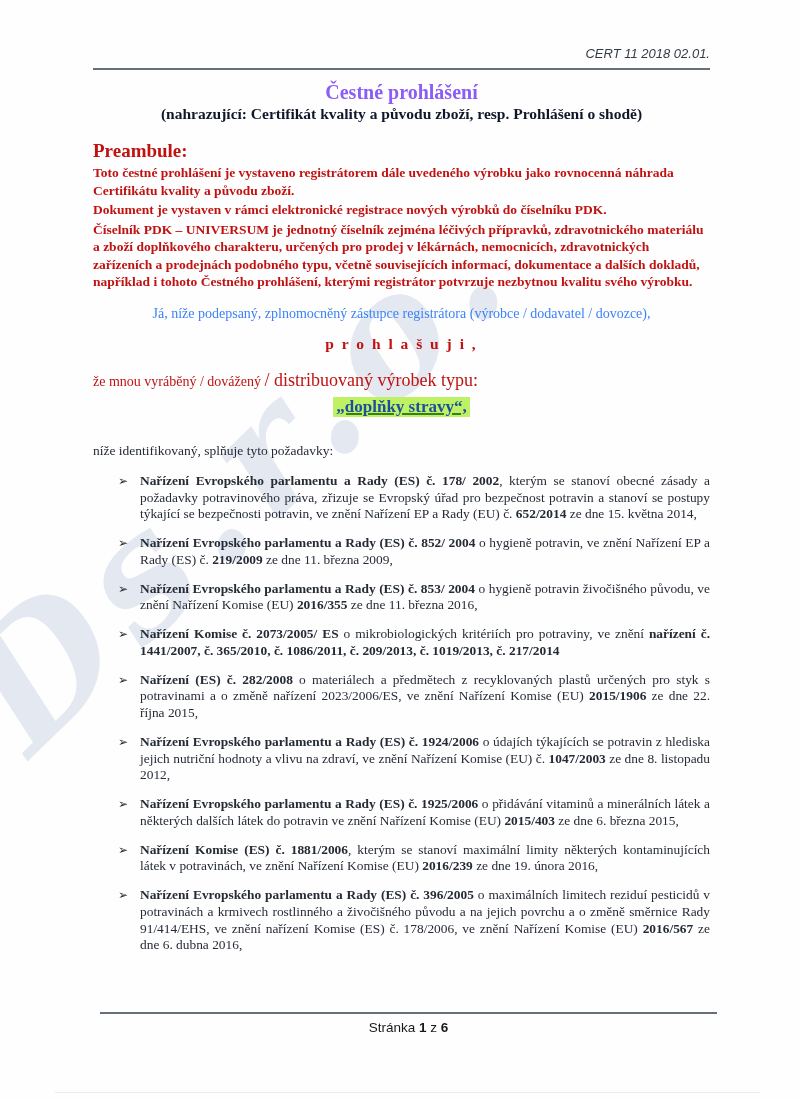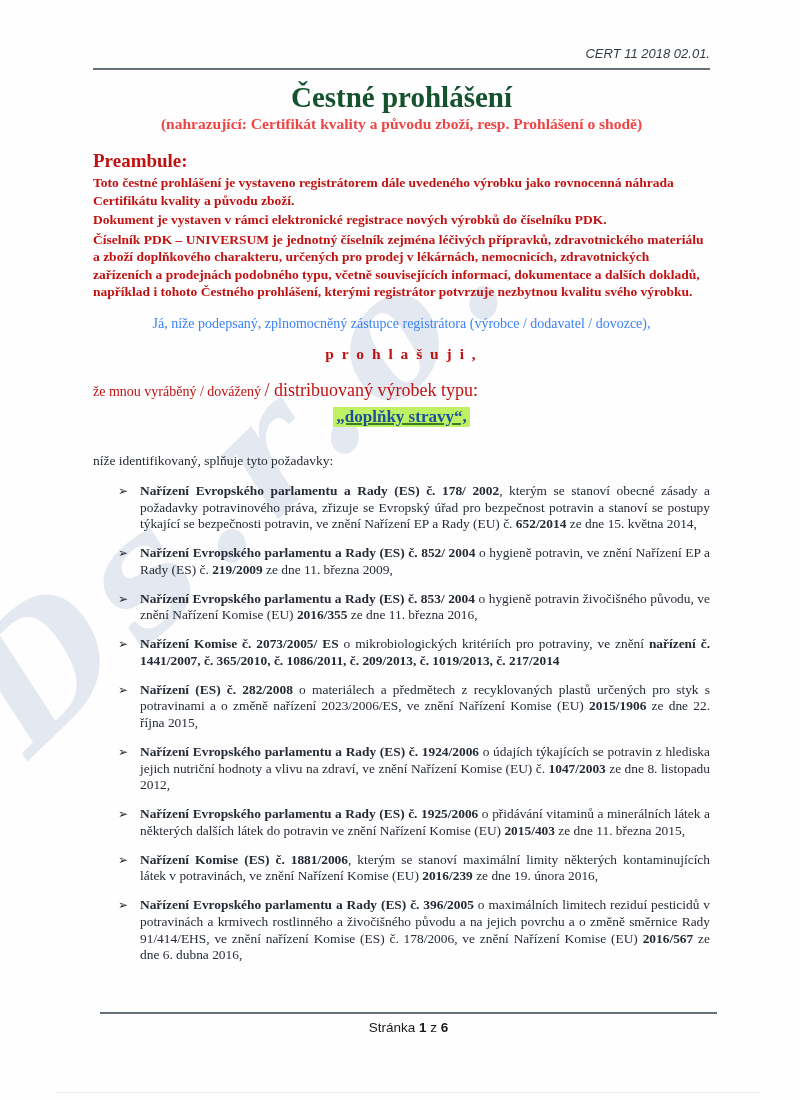--- a/index.html
+++ b/index.html
@@ -41,30 +41,30 @@
     color:#333c46;
   }
   .header-rule{
     margin-top:7px;
     border-top:2px solid #66707b;
     height:0;
   }
   .title{
     margin-top:11px;
     text-align:center;
-    font-size:29px;
-    font-weight:bold;
-    color:#14532d;
+    font-size:20px;
+    font-weight:bold;
+    color:#8b5cf6;
   }
   .subtitle{
     margin-top:1px;
     text-align:center;
     font-size:15.5px;
     font-weight:bold;
-    color:#ef4444;
+    color:#0f172a;
   }
   .preamble-heading{
     margin-top:17px;
     font-size:19px;
     font-weight:bold;
     color:#c11212;
     font-family:Liberation Serif, serif;
   }
   .preamble-par{
     margin-top:2px;
@@ -202,21 +202,21 @@
         <li class="req-item">
           <span class="marker">➢</span>
           <span class="req-text"><span class="b">Nařízení (ES) č. 282/2008</span><span> o materiálech a předmětech z recyklovaných plastů určených pro styk s potravinami a o změně nařízení 2023/2006/ES, ve znění Nařízení Komise (EU) </span><span class="b">2015/1906</span><span> ze dne 22. října 2015,</span></span>
         </li>
         <li class="req-item">
           <span class="marker">➢</span>
           <span class="req-text"><span class="b">Nařízení Evropského parlamentu a Rady (ES) č. 1924/2006</span><span> o údajích týkajících se potravin z hlediska jejich nutriční hodnoty a vlivu na zdraví, ve znění Nařízení Komise (EU) č. </span><span class="b">1047/2003</span><span> ze dne 8. listopadu 2012,</span></span>
         </li>
         <li class="req-item">
           <span class="marker">➢</span>
-          <span class="req-text"><span class="b">Nařízení Evropského parlamentu a Rady (ES) č. 1925/2006</span><span>  o přidávání vitaminů a minerálních látek a některých dalších látek do potravin ve znění Nařízení Komise (EU) </span><span class="b">2015/403</span><span> ze dne 11. března 2015,</span></span>
+          <span class="req-text"><span class="b">Nařízení Evropského parlamentu a Rady (ES) č. 1925/2006</span><span>  o přidávání vitaminů a minerálních látek a některých dalších látek do potravin ve znění Nařízení Komise (EU) </span><span class="b">2015/403</span><span> ze dne 6. března 2015,</span></span>
         </li>
         <li class="req-item">
           <span class="marker">➢</span>
           <span class="req-text"><span class="b">Nařízení Komise (ES) č. 1881/2006</span><span>, kterým se stanoví maximální limity některých kontaminujících látek v potravinách, ve znění Nařízení Komise (EU) </span><span class="b">2016/239</span><span> ze dne 19. února 2016,</span></span>
         </li>
         <li class="req-item">
           <span class="marker">➢</span>
           <span class="req-text"><span class="b">Nařízení Evropského parlamentu a Rady (ES) č. 396/2005</span><span> o maximálních limitech reziduí pesticidů v potravinách a krmivech rostlinného a živočišného původu a na jejich povrchu a o změně směrnice Rady 91/414/EHS, ve znění nařízení Komise (ES) č. 178/2006, ve znění Nařízení Komise (EU) </span><span class="b">2016/567</span><span> ze dne 6. dubna 2016,</span></span>
         </li>
       </ol>

